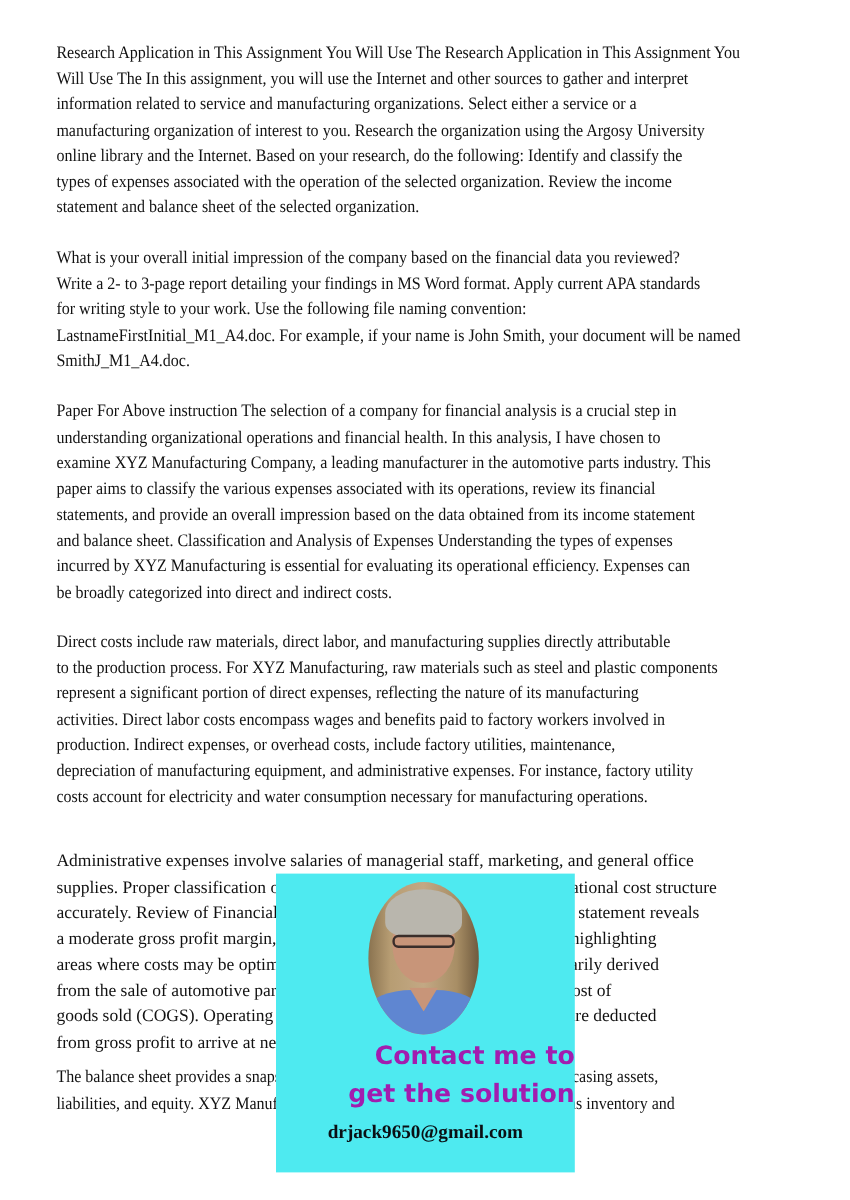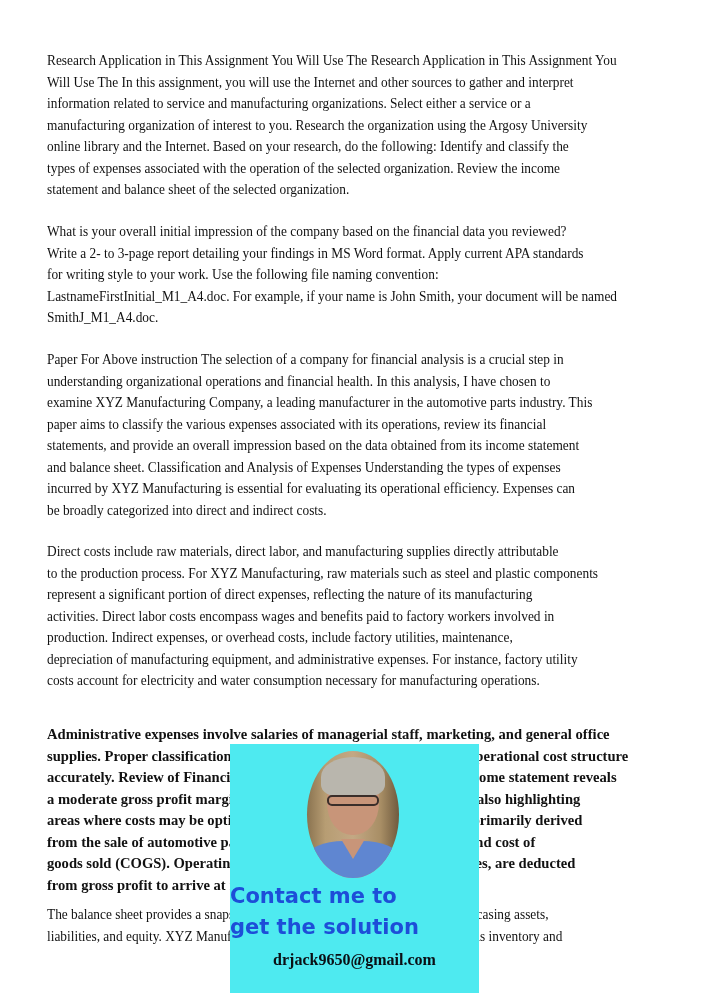--- a/index.html
+++ b/index.html
@@ -1,33 +1,33 @@
 <!DOCTYPE html>
 <html><head>
   <meta charset="utf-8">
   <style>
     html, body { margin: 0; padding: 0; background: #ffffff; }
     body { width: 708px; height: 1000px; position: relative; overflow: hidden; }
-    .page { position: absolute; left: 0; top: 0; width: 708px; height: 956px; margin-top: 16px; }
+    .page { position: absolute; left: 0; top: 0; width: 708px; height: 956px; }
     .para {
       position: absolute;
       left: 47px;
       margin: 0;
       color: #111111;
       font-family: "Liberation Serif", serif;
       white-space: nowrap;
     }
     .para .line { display: block; height: 21.5px; line-height: 21.5px; }
     .narrow { font-size: 14.6px; transform-origin: 0 0; transform: scaleX(0.915); }
     .wide { font-size: 14.6px; }
     #p1 { top: 34px; }
     #p2 { top: 205px; }
     #p3 { top: 333px; }
     #p4 { top: 525px; }
-    #p5 { top: 708px; font-weight: bold; }
+    #p5 { top: 708px; }
     #p6 { top: 888px; }
 
     .promo {
       position: absolute;
       left: 230px; top: 728px;
       width: 249px; height: 249px;
       background: #4eeaf0;
     }
     .avatar {
       position: absolute;
@@ -36,22 +36,22 @@
       border-radius: 50%;
       overflow: hidden;
       background: linear-gradient(90deg, #8a7350 0%, #b79d73 20%, #c3a884 50%, #a88e65 80%, #6f5a3e 100%);
     }
     .avatar .hair { position:absolute; left:14px; top:6px; width:64px; height:40px; border-radius:50% 50% 30% 30%; background:#b9b6ad; }
     .avatar .face { position:absolute; left:20px; top:18px; width:52px; height:66px; border-radius:45% 45% 48% 48%; background:#c89579; }
     .avatar .glasses { position:absolute; left:20px; top:44px; width:52px; height:11px; border:2px solid #3a2e2a; border-radius:5px; box-sizing:border-box; }
     .avatar .shirt { position:absolute; left:0; top:90px; width:92px; height:40px; border-radius:40% 40% 0 0; background:#5f86d1; }
     .avatar .collar { position:absolute; left:34px; top:88px; width:24px; height:20px; background:#c89579; clip-path: polygon(0 0,100% 0,50% 100%); }
     .promo-line {
-      position: absolute; left: 0; width: 249px; text-align: left;
-      color: #1d4ed8; font-family: "DejaVu Sans", sans-serif; font-weight: bold;
+      position: absolute; left: 0; width: 249px; text-align: right;
+      color: #a21caf; font-family: "DejaVu Sans", sans-serif; font-weight: bold;
       font-size: 21px; line-height: 24px;
     }
     #promo-l1 { top: 140px; }
     #promo-l2 { top: 171px; }
     .promo-email {
       position: absolute; left: 0; top: 204px; width: 249px; text-align: center;
       color: #0a0f14; font-family: "Liberation Serif", serif; font-weight: bold;
       font-size: 16px; line-height: 24px;
     }
   </style>

